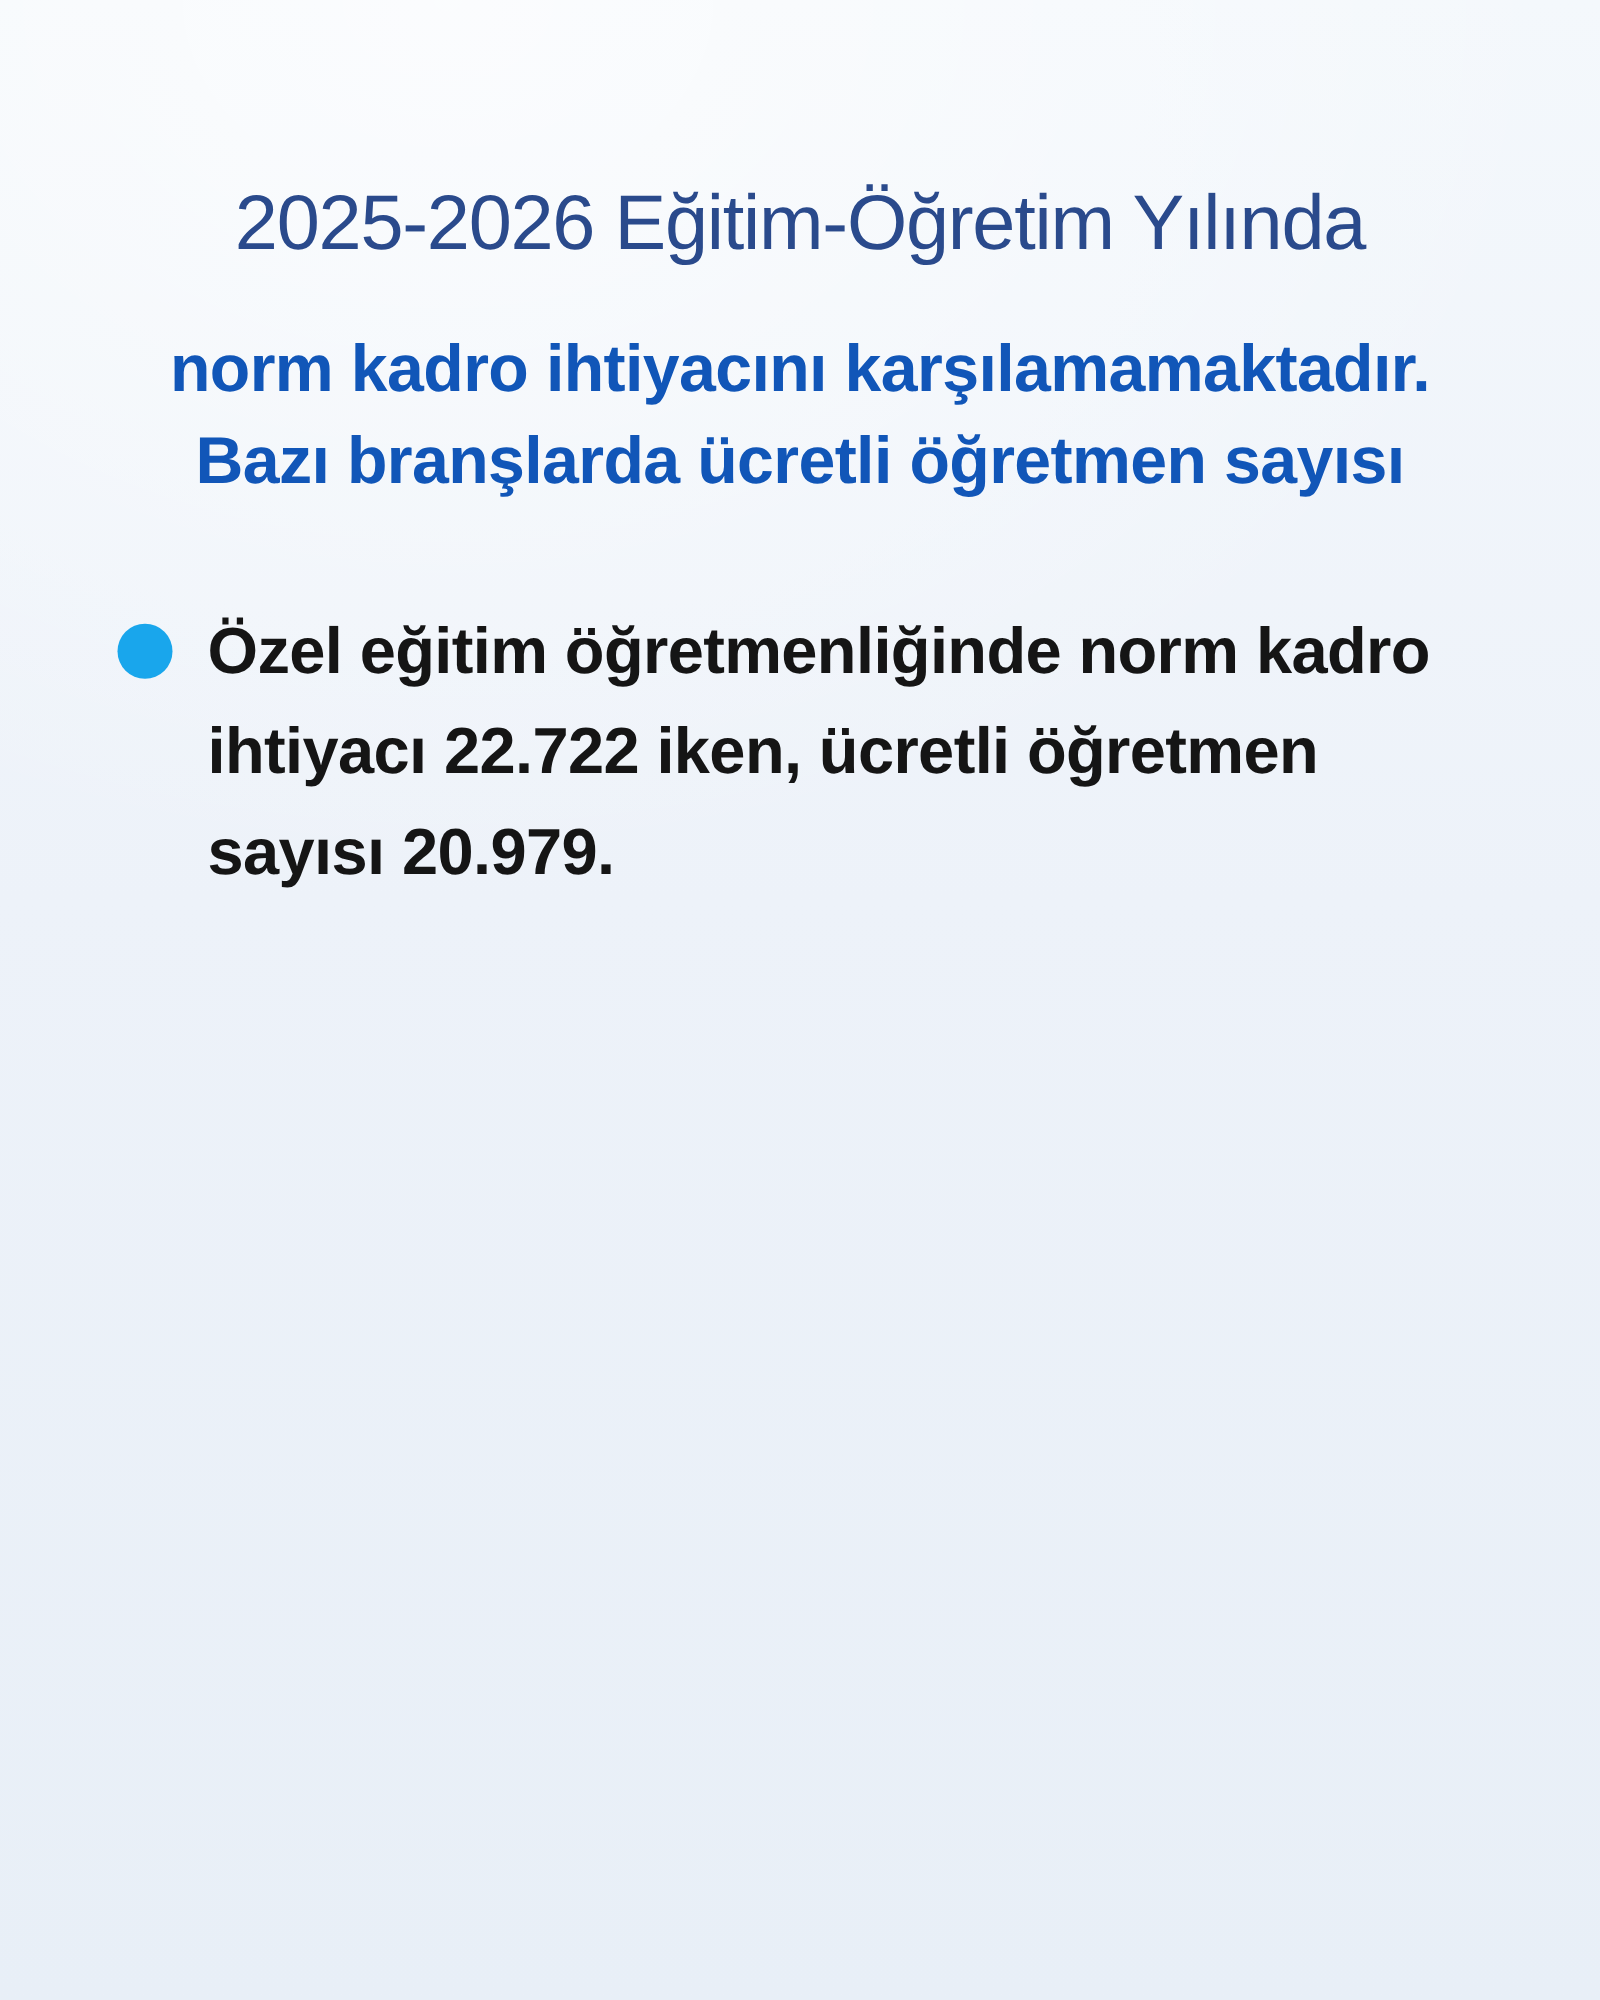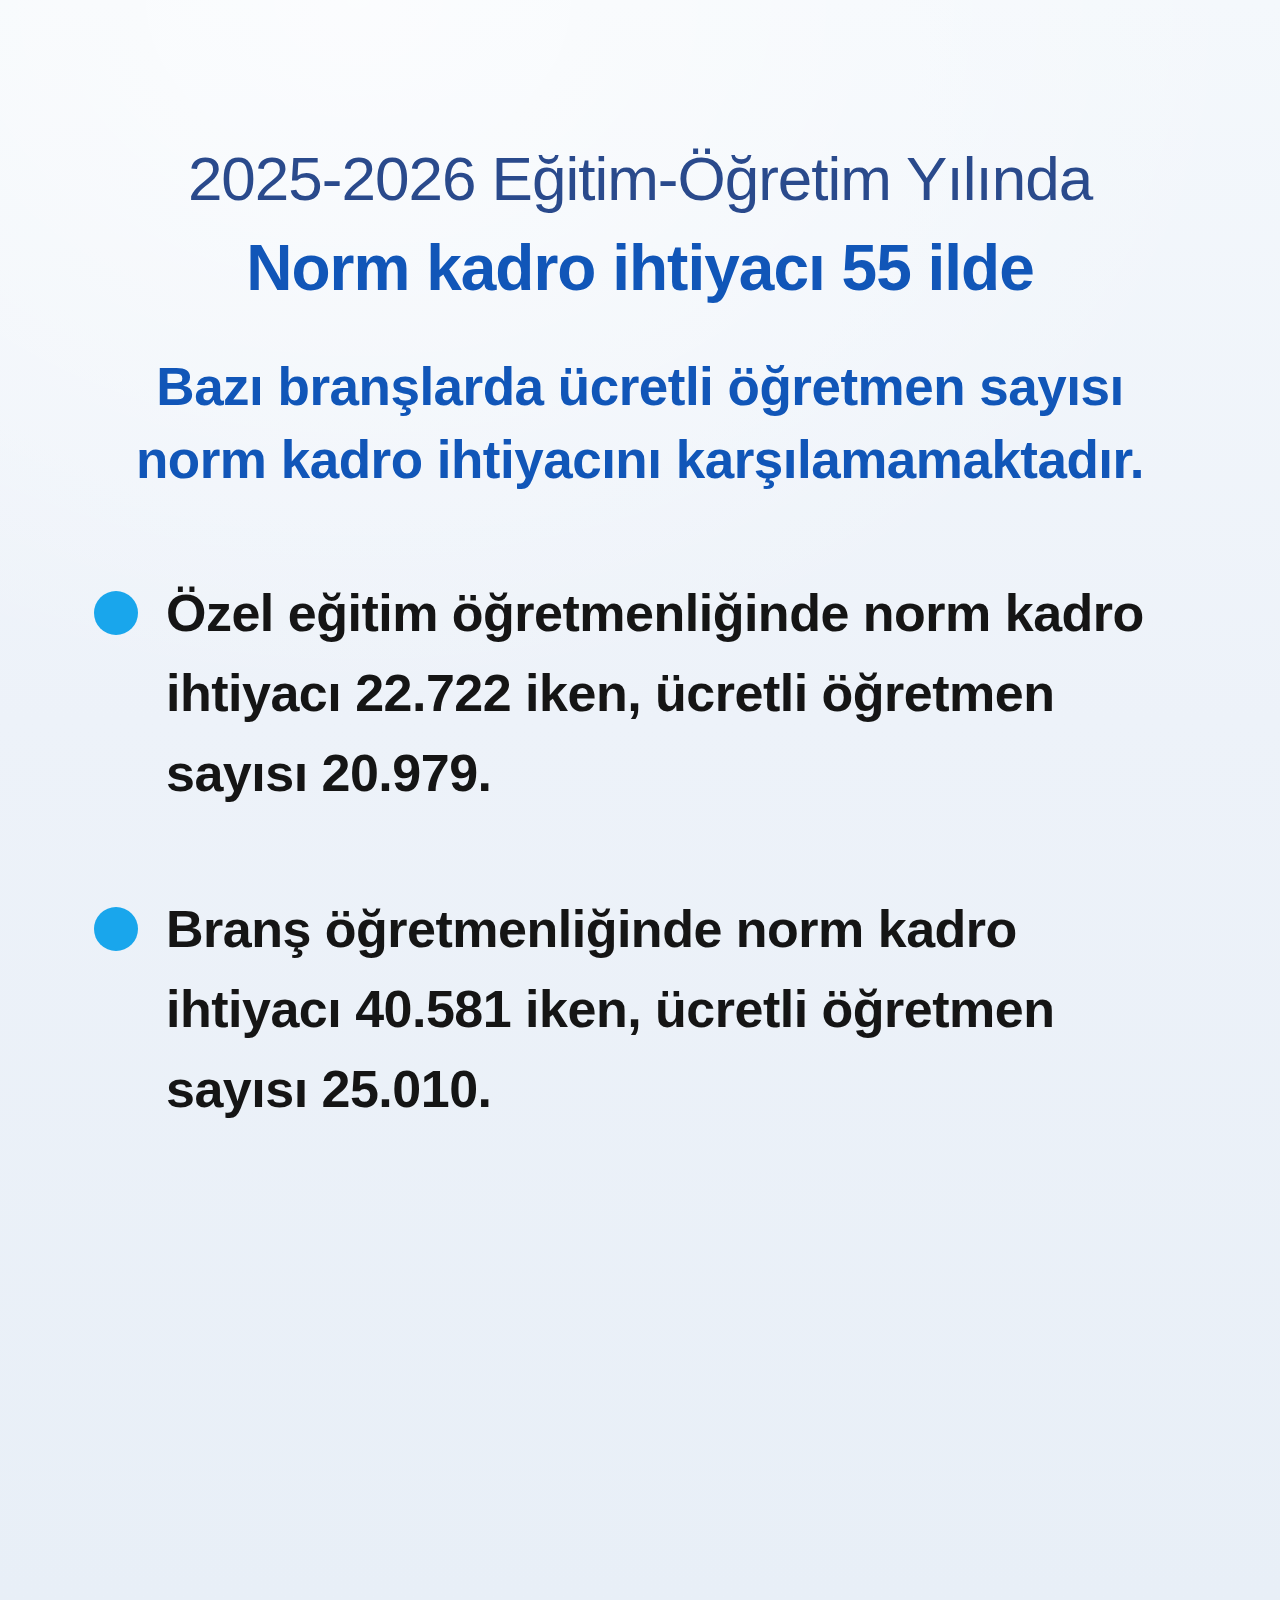--- a/index.html
+++ b/index.html
@@ -101,33 +101,28 @@
     letter-spacing:-0.5px;
   }
 </style>
 </head>
 <body>
 
 <div class="poster">
 
   <header>
     <div class="title-light">2025-2026 Eğitim-Öğretim Yılında</div>
-    <div class="title-bold">Norm kadro ihtiyacı 55 ilde</div>
   </header>
 
 
   <div class="statement">
+    <span class="st-line">norm kadro ihtiyacını karşılamamaktadır.</span>
     <span class="st-line">Bazı branşlarda ücretli öğretmen sayısı</span>
-    <span class="st-line">norm kadro ihtiyacını karşılamamaktadır.</span>
   </div>
 
   <ul class="bullets">
     <li class="bullet">
       <span class="dot"></span>
       <span class="bullet-text">Özel eğitim öğretmenliğinde norm kadro ihtiyacı 22.722 iken, ücretli öğretmen sayısı 20.979.</span>
     </li>
-    <li class="bullet">
-      <span class="dot"></span>
-      <span class="bullet-text">Branş öğretmenliğinde norm kadro ihtiyacı 40.581 iken, ücretli öğretmen sayısı 25.010.</span>
-    </li>
   </ul>
 
 </div>
 
 </body></html>

